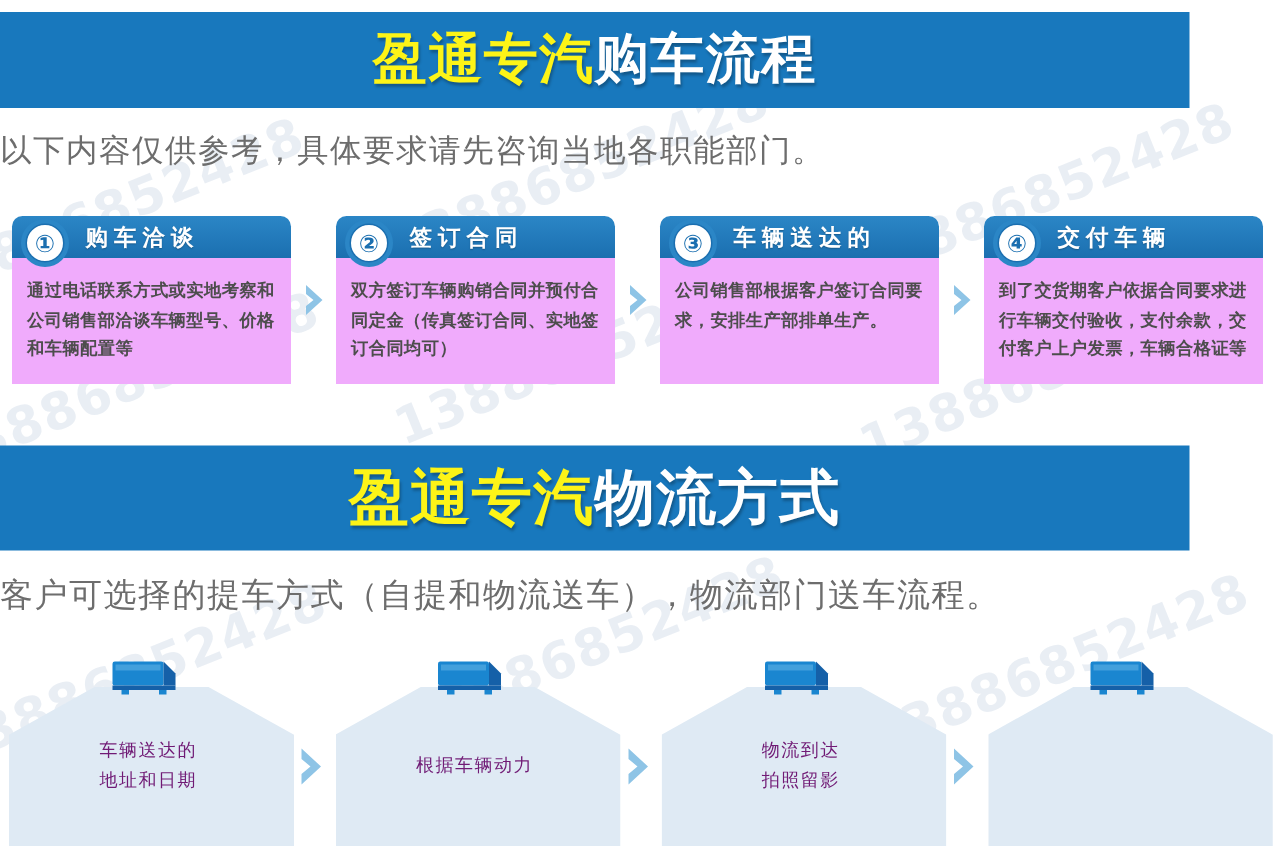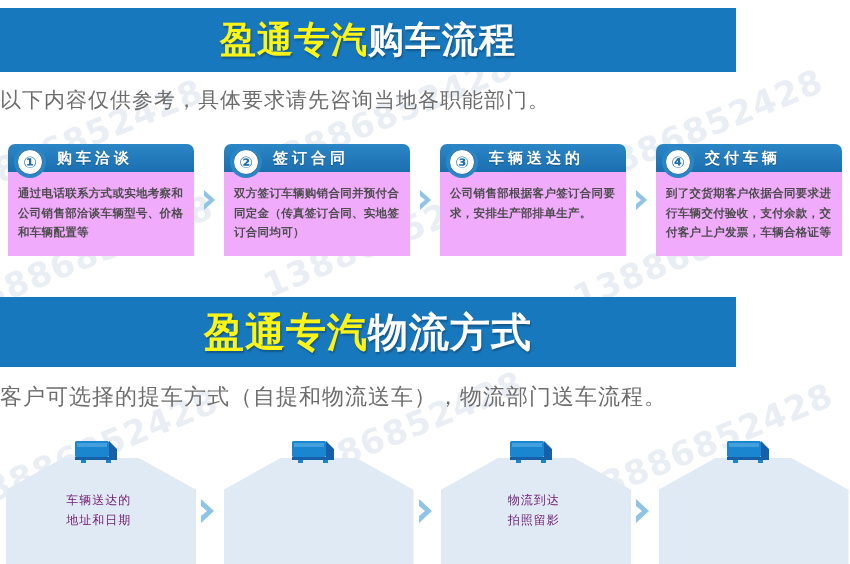--- a/index.html
+++ b/index.html
@@ -30,21 +30,21 @@
     transform: rotate(-22deg);
     white-space: nowrap;
     letter-spacing: 1px;
   }
   .wm.on-blue { color: rgba(255,255,255,0.14); }
 
   
   .banner {
     position: absolute;
     left: 0;
-    width: 736px;
+    width: 793px;
     background: #1878bd;
     display: flex;
     align-items: center;
     justify-content: center;
     z-index: 10;
   }
   #banner-1 { top: 8px; height: 64px; }
   #banner-2 { top: 297px; height: 70px; }
 
   .banner-title {
@@ -326,20 +326,21 @@
     <div class="logi-shape"></div>
     <svg class="truck" viewBox="0 0 52 26">
       <rect x="2" y="2" width="34" height="16" rx="1.5" fill="#1a86d0"></rect>
       <rect x="4" y="4" width="30" height="4" fill="#52a8e0" opacity="0.75"></rect>
       <path d="M36 2 L44 10 L44 18 L36 18 Z" fill="#1560a8"></path>
       <rect x="2" y="18" width="42" height="3" fill="#1560a8"></rect>
       <rect x="8" y="21" width="5" height="3" fill="#1a86d0"></rect>
       <rect x="33" y="21" width="5" height="3" fill="#1a86d0"></rect>
     </svg>
     <div class="logi-text">
+      <div>根据车辆动力</div>
     </div>
   </div>
 
   <div class="logi-arrow">
     <svg class="chev-lg" viewBox="0 0 15 26">
       <polygon points="1,1 14,13 1,25 1,18 7,13 1,8" fill="#8ec4e6"></polygon>
     </svg>
   </div>
 
   <div class="logi-card">

